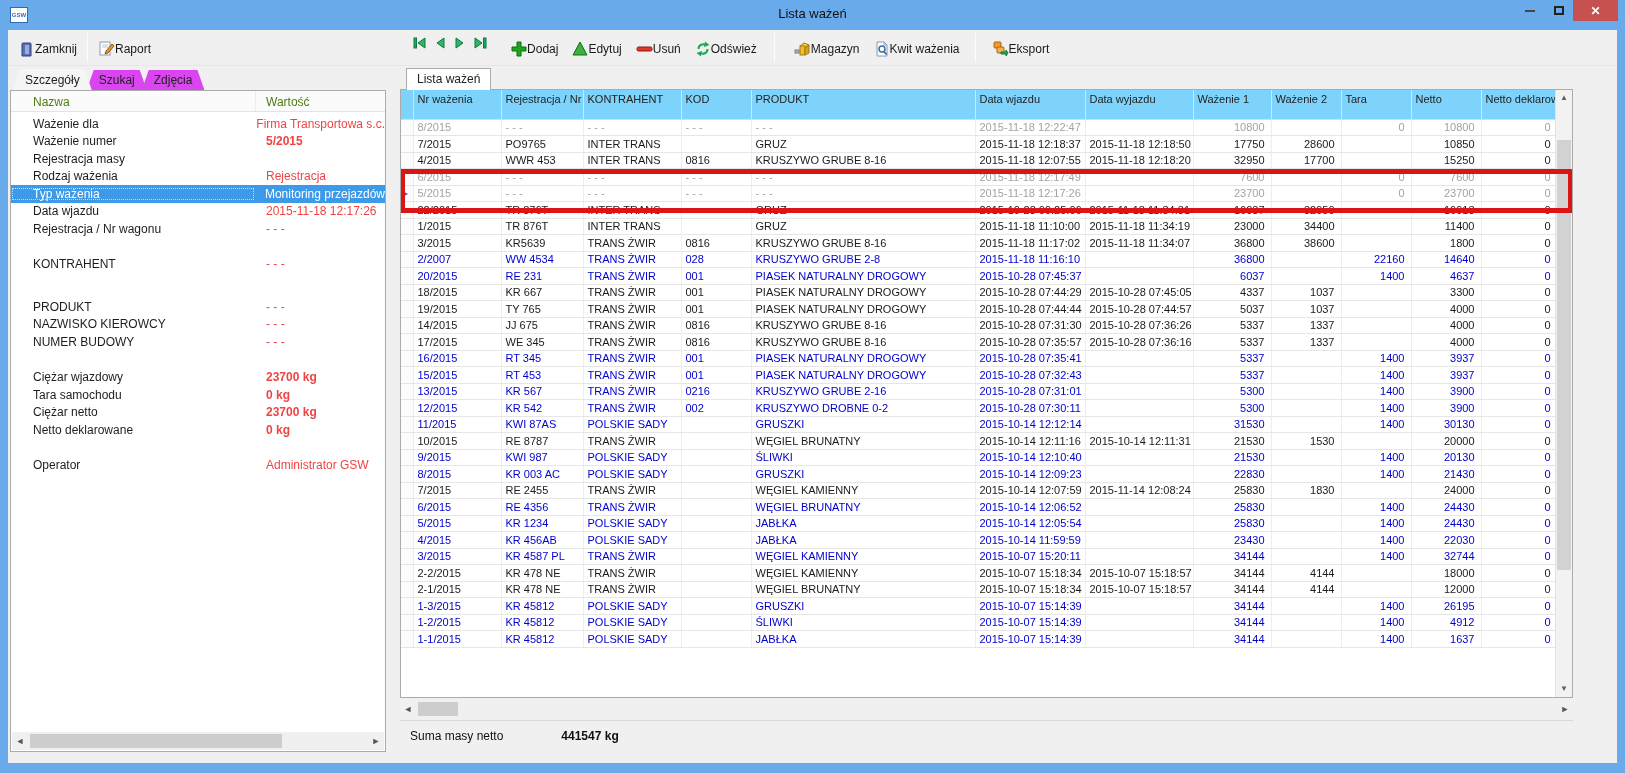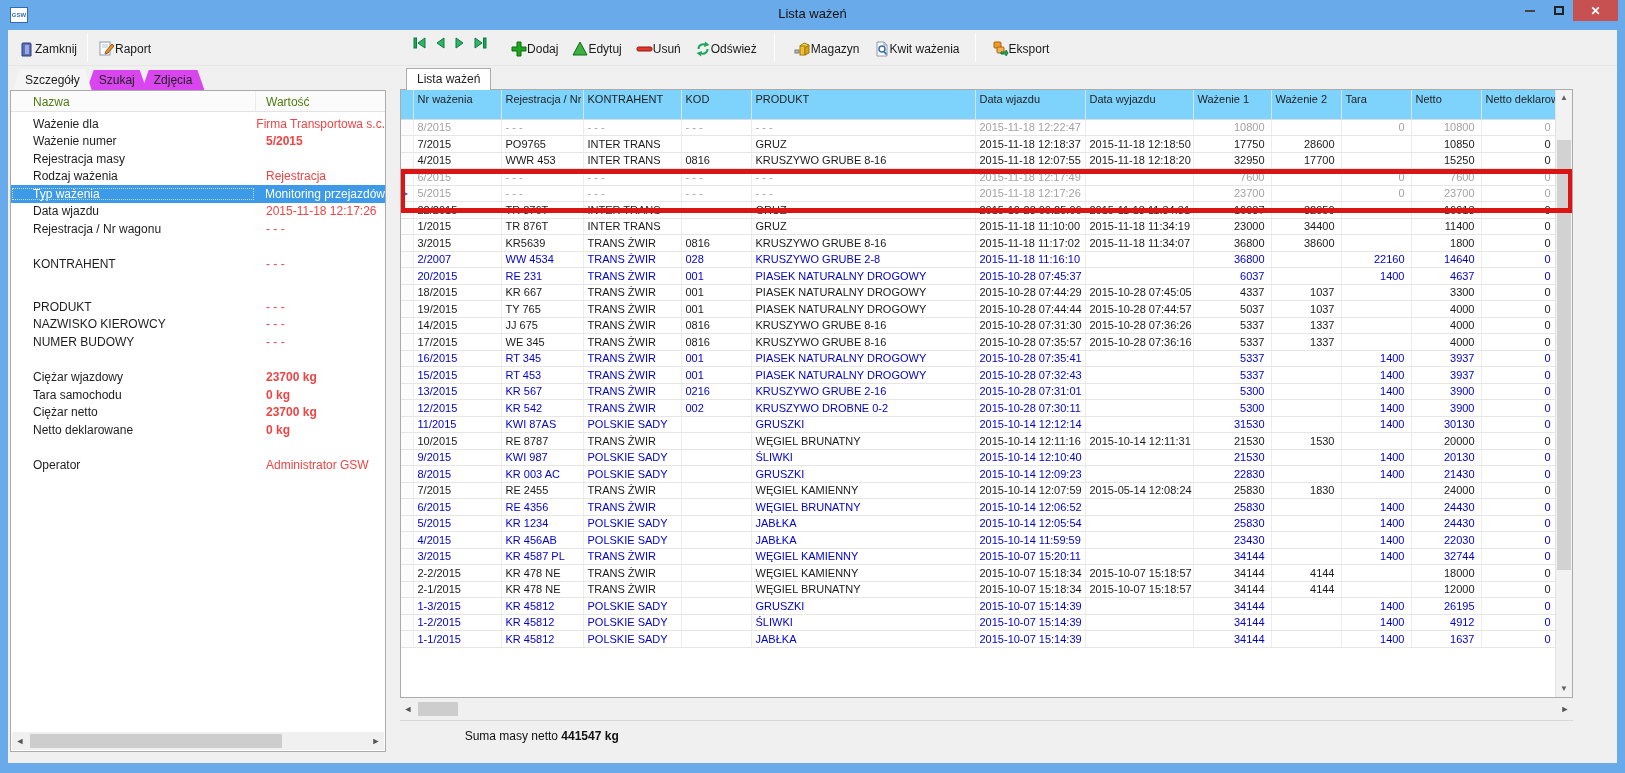--- a/index.html
+++ b/index.html
@@ -86,21 +86,21 @@
   .vs-up { top:0; } .vs-down { bottom:0; }
   .vs-thumb { position:absolute; left:1px; width:14px; top:50px; height:430px; background:#D2D2D2; }
 
   .red-box { position:absolute; border:5px solid #DB1414; left:-1px; right:-1px; z-index:5; pointer-events:none; }
 
   .grid-hscroll { position:absolute; left:8px; right:44px; bottom:44px; height:18px; background:#F0F0F0; display:flex; align-items:center; }
   .gh-thumb { width:40px; height:14px; background:#CDCDCD; margin-left:2px; }
   .gh-fill { flex:1; }
 
   .status { position:absolute; left:8px; right:44px; bottom:12px; height:30px; border-top:1px solid #D8D8D8; padding:8px 0 0 10px; font-size:12px; color:#111; }
-  .status-label { display:inline-block; width:148px;text-align:right; }
+  .status-label { display:inline-block; width:148px; }
   .status-value { font-weight:bold; }
 </style>
 </head>
 <body>
 
 <div class="window">
 
   <div class="titlebar">
     <div class="app-icon">GSW</div>
     <div class="title-text">Lista ważeń</div>
@@ -717,21 +717,21 @@
                     <td class="num">0</td>
                   </tr>
                   <tr class="style-black">
                     <td class="ind"></td>
                     <td>7/2015</td>
                     <td>RE 2455</td>
                     <td>TRANS ŻWIR</td>
                     <td></td>
                     <td>WĘGIEL KAMIENNY</td>
                     <td>2015-10-14 12:07:59</td>
-                    <td>2015-05-14 12:08:24</td>
+                    <td>2015-11-14 12:08:24</td>
                     <td class="num">25830</td>
                     <td class="num">1830</td>
                     <td class="num"></td>
                     <td class="num">24000</td>
                     <td class="num">0</td>
                   </tr>
                   <tr class="style-blue">
                     <td class="ind"></td>
                     <td>6/2015</td>
                     <td>RE 4356</td>

